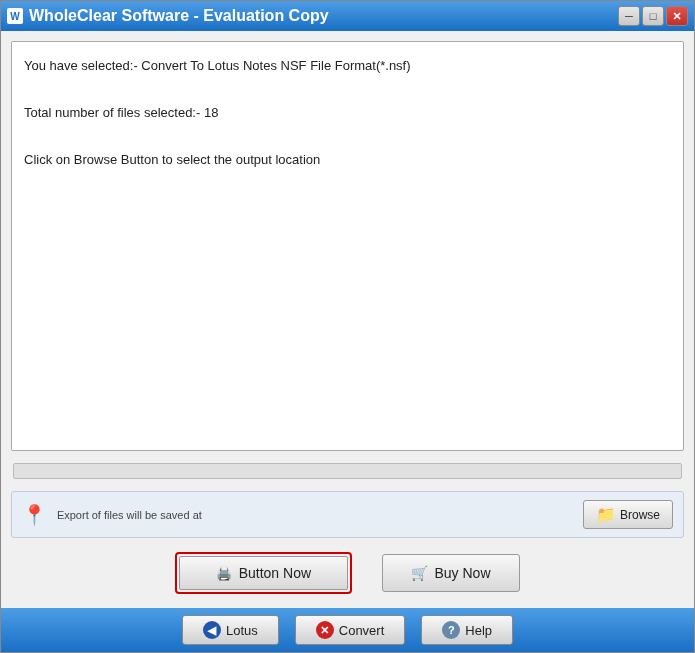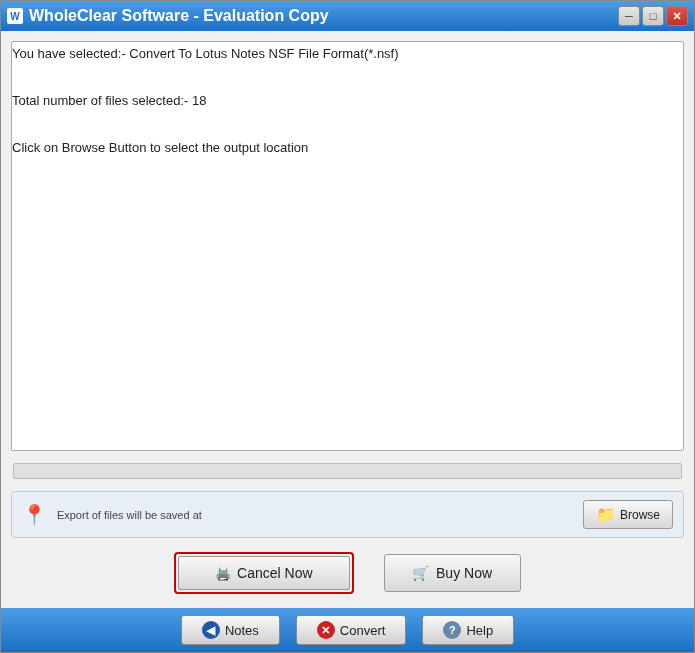--- a/index.html
+++ b/index.html
@@ -86,21 +86,21 @@
       display: flex;
       flex-direction: column;
       gap: 8px;
     }
 
     
     .info-textbox {
       background: white;
       border: 1px solid #aaa;
       border-radius: 2px;
-      padding: 0;
+      padding: 12px;
       flex: 1;
       color: #222;
       line-height: 1.8;
       font-size: 13px;
     }
 
     
     .progress-area {
       padding: 4px 2px;
     }
@@ -276,34 +276,34 @@
       <button class="browse-btn">
         <span class="folder-icon">📁</span>
         <span>Browse</span>
       </button>
     </div>
 
     <div class="action-row">
       <div class="convert-btn-wrapper">
         <button class="convert-btn">
           <span class="convert-icon">🖨️</span>
-          <span>Cancel Now</span>
+          <span>Button Now</span>
         </button>
       </div>
       <button class="buy-btn">
         <span class="cart-icon">🛒</span>
         <span>Buy Now</span>
       </button>
     </div>
   </div>
 
   <div class="bottom-bar">
     <button class="bottom-btn">
       <div class="icon-circle blue">◀</div>
-      <span>Notes</span>
+      <span>Lotus</span>
     </button>
     <button class="bottom-btn">
       <div class="icon-circle red">✕</div>
       <span>Convert</span>
     </button>
     <button class="bottom-btn">
       <div class="icon-circle gray">?</div>
       <span>Help</span>
     </button>
   </div>

